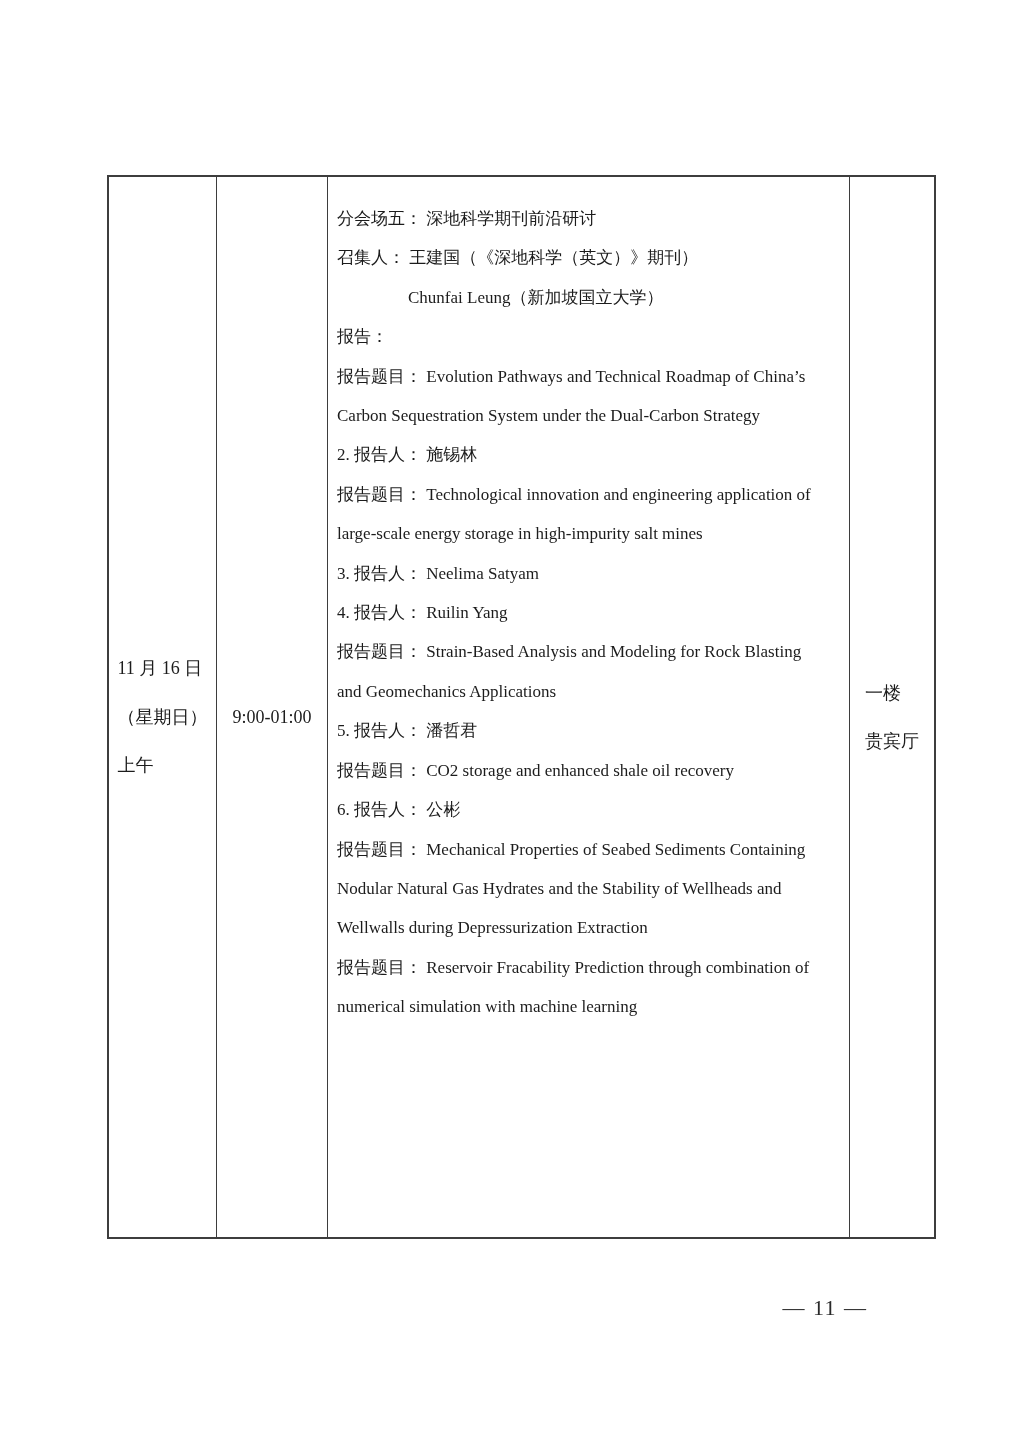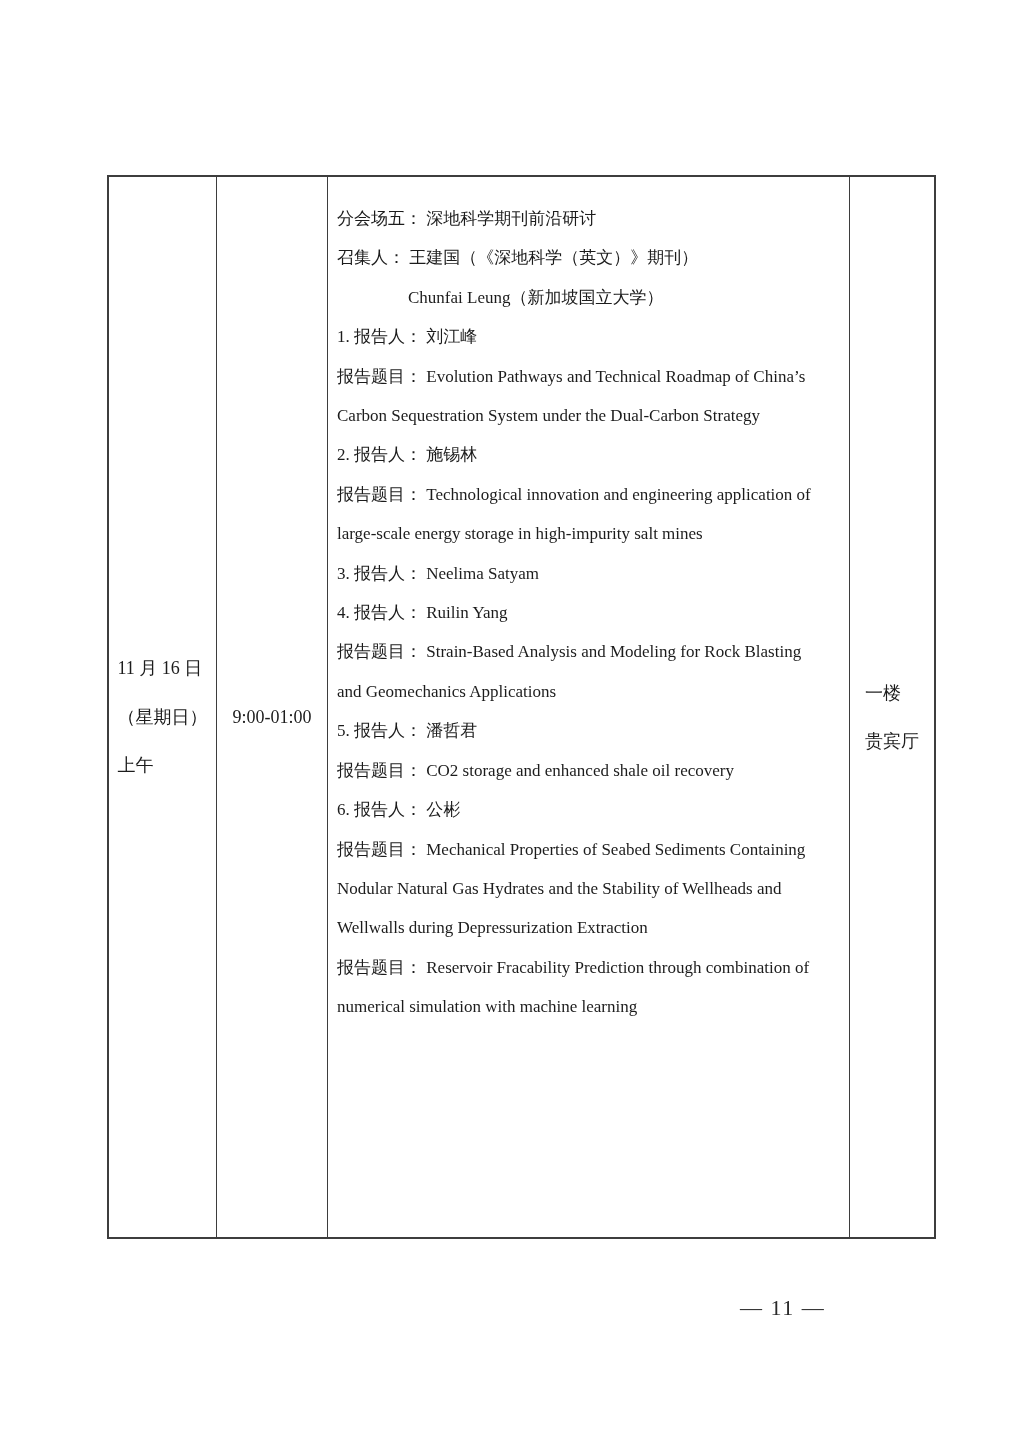--- a/index.html
+++ b/index.html
@@ -57,20 +57,21 @@
     white-space: pre;
   }
   .col-content p.indent {
     padding-left: 71px;
   }
   .page-number {
     position: absolute;
     top: 1295px;
     left: 740px;
     width: 170px;
+    text-align: center;
     font-size: 22px;
     letter-spacing: 1.5px;
     color: #2a2a2a;
   }
 </style>
 </head>
 <body>
 
 <div class="page">
 
@@ -83,22 +84,22 @@
     </div>
 
     <div class="col col-time">
       <div class="cell-text">9:00-01:00</div>
     </div>
 
     <div class="col col-content">
       <p>分会场五： 深地科学期刊前沿研讨</p>
       <p>召集人： 王建国（《深地科学（英文）》期刊）</p>
       <p class="indent">Chunfai Leung（新加坡国立大学）</p>
+      <p>报告：</p>
 
-      <p>1. 报告人： 刘江峰</p>
       <p>报告题目： Evolution Pathways and Technical Roadmap of China’s
 Carbon Sequestration System under the Dual-Carbon Strategy</p>
 
       <p>2. 报告人： 施锡林</p>
       <p>报告题目： Technological innovation and engineering application of
 large-scale energy storage in high-impurity salt mines</p>
 
       <p>3. 报告人： Neelima Satyam</p>
 
       <p>4. 报告人： Ruilin Yang</p>

